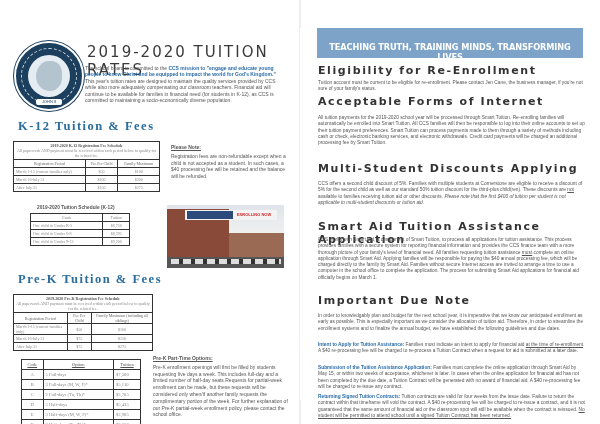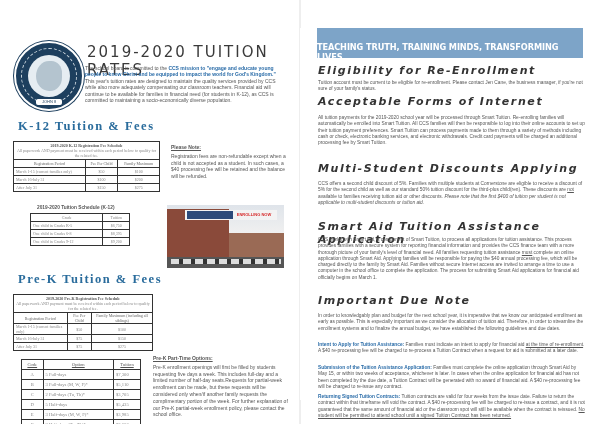--- a/index.html
+++ b/index.html
@@ -59,23 +59,23 @@
     .prek-opts td, .prek-opts th { height: 10px; font-size: 4.6px; }
     .prek-opts td.c { text-align: center; }
 
     .pt-note { position: absolute; left: 153px; top: 327px; width: 137px; font-size: 5px; line-height: 6.8px; color: #555; }
     .pt-note .h { text-decoration: underline; font-weight: bold; display: block; margin-bottom: 2px; }
 
     .pgnum { position: absolute; font-size: 5px; color: #888; }
     .pgnum-l { left: 20px; top: 410px; }
 
     .top-band { position: absolute; left: 17px; top: 0; width: 266px; height: 30px; background: #7da4c8; }
-    .tagline { position: absolute; left: 17px; top: 14px; width: 266px; text-align: left; font-size: 8.2px; color: #fff; font-weight: bold; font-family: "DejaVu Sans", sans-serif; letter-spacing: -0.1px; }
-
-    .r-h { position: absolute; left: 18px; font-family: "DejaVu Sans", sans-serif; color: #333; font-size: 11px; letter-spacing: 1.6px; font-style: italic; }
+    .tagline { position: absolute; left: 17px; top: 14px; width: 266px; text-align: center; font-size: 8.2px; color: #fff; font-weight: bold; font-family: "DejaVu Sans", sans-serif; letter-spacing: -0.1px; }
+
+    .r-h { position: absolute; left: 18px; font-family: "DejaVu Sans", sans-serif; color: #333; font-size: 11px; letter-spacing: 1.6px; }
     .r-p { position: absolute; left: 18px; width: 268px; font-size: 4.8px; line-height: 6.3px; color: #555; }
     .r-p .blue { color: #2a6ca8; font-weight: bold; }
     .r-p u { text-decoration: underline; }
     .r-p i { font-style: italic; }
   </style>
 </head>
 <body>
 
 <div class="page page-left">
   <div class="logo">

